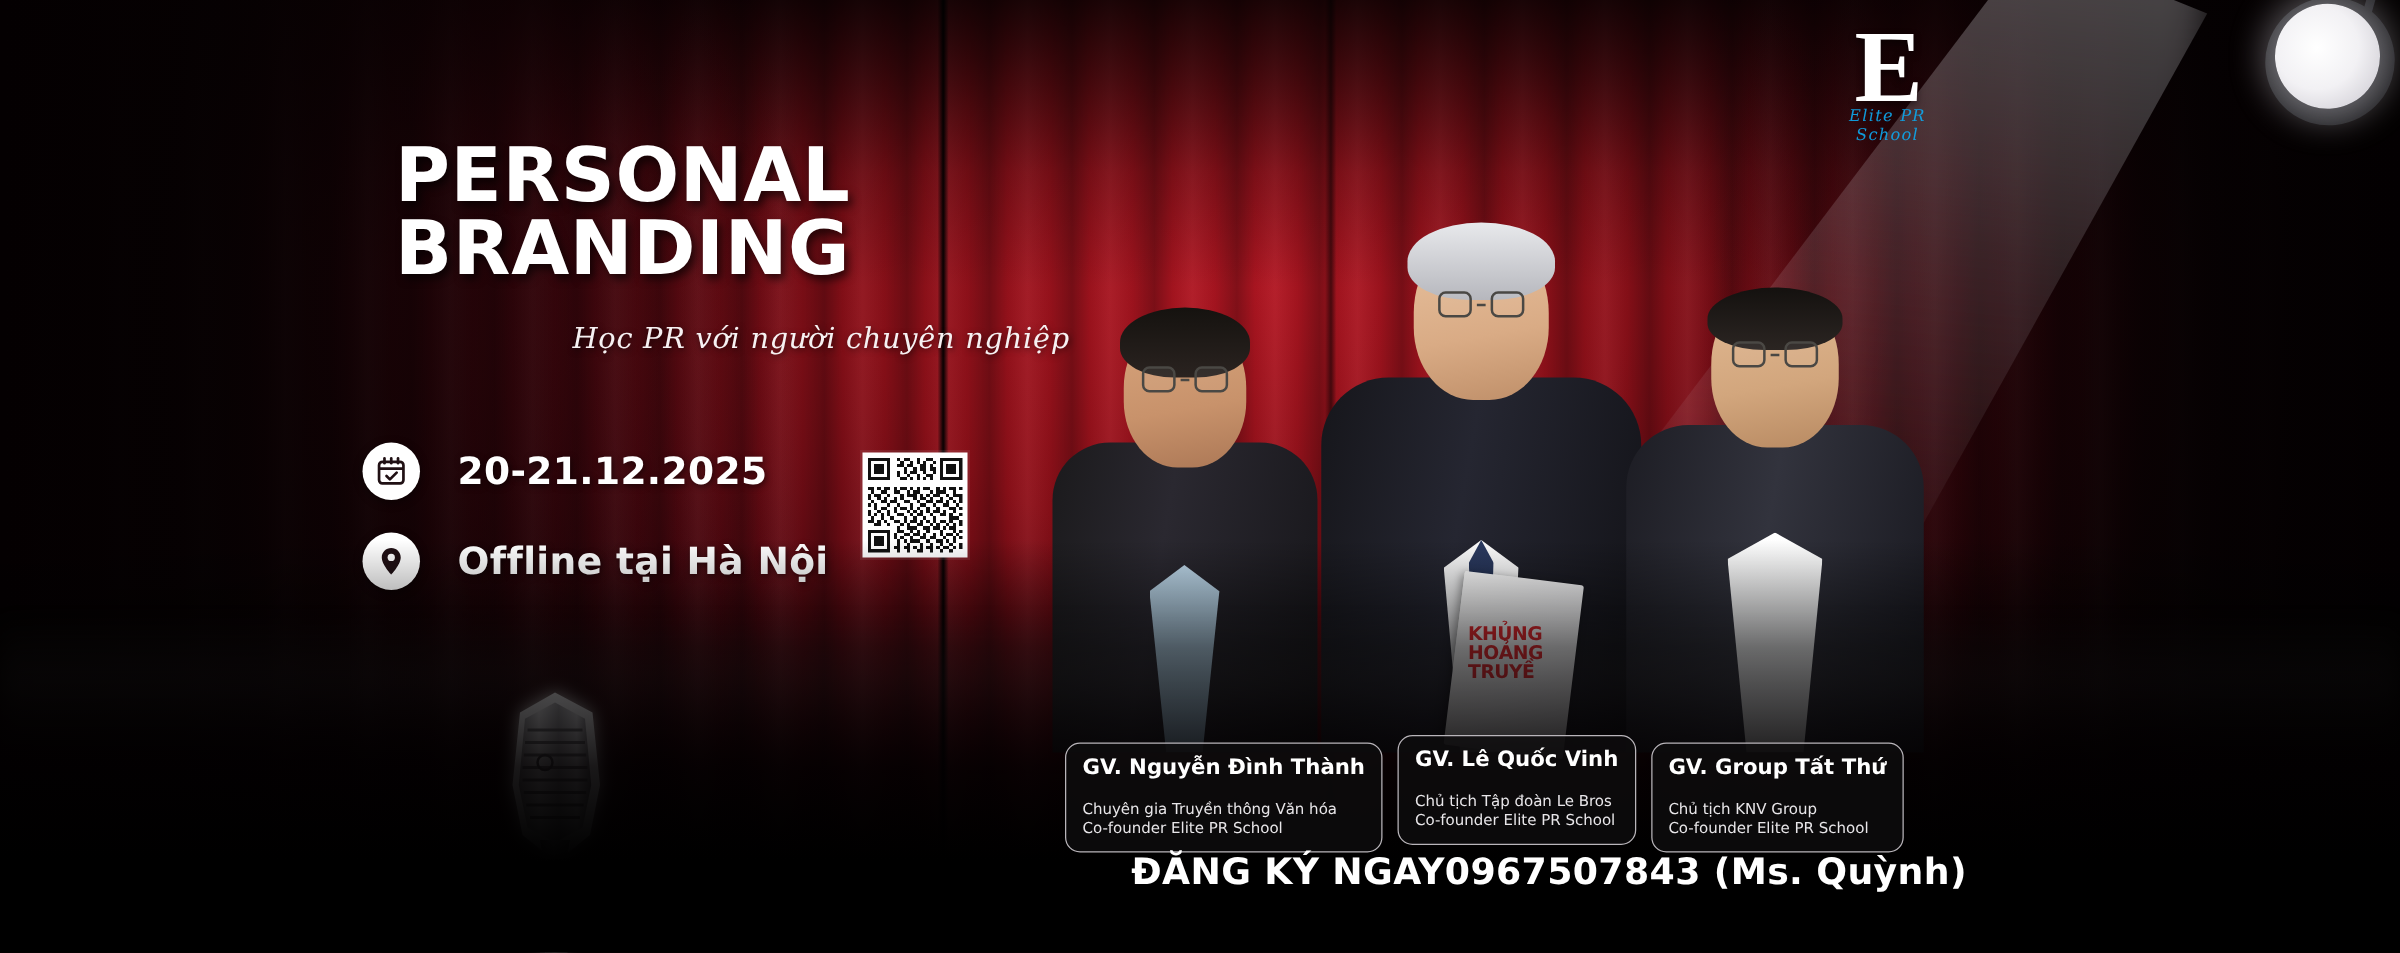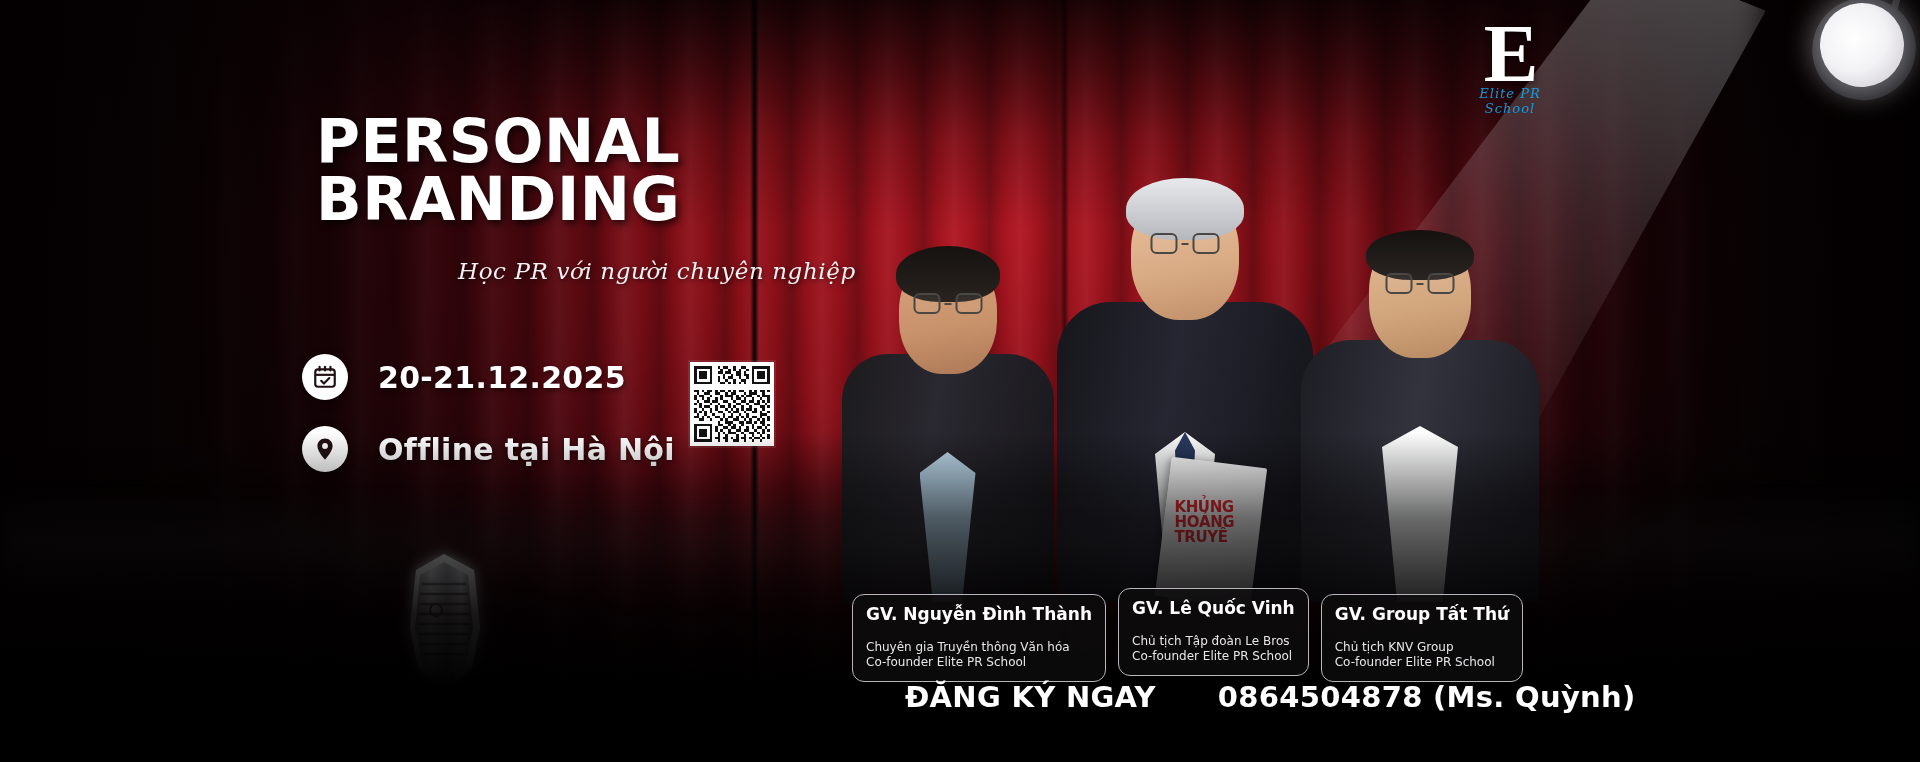--- a/index.html
+++ b/index.html
@@ -141,21 +141,21 @@
     margin-top:30px; margin-left:142px;
     font-family:"DejaVu Serif", serif;
     font-style:italic;
     font-size:23px;
     color:#f6f1f2;
     letter-spacing:0.6px;
     text-shadow:1px 2px 5px rgba(0,0,0,0.6);
   }
 
   
-  .info { position:absolute; left:302px; top:354px; }
+  .info { position:absolute; left:290px; top:354px; }
   .info-row { display:flex; align-items:center; margin-bottom:26px; }
   .icon-circle {
     width:46px; height:46px; border-radius:50%;
     background:#ffffff;
     display:flex; align-items:center; justify-content:center;
     flex:0 0 auto;
     box-shadow:0 2px 8px rgba(0,0,0,.45);
   }
   .info-text {
     margin-left:30px;
@@ -232,21 +232,21 @@
     font-size:12px;
     color:#e8e6e9;
     line-height:15px;
     margin-top:15px;
     white-space:nowrap;
   }
 
   
   .cta {
     position:absolute; left:905px; top:680px;
-    display:flex; gap:62px;
+    display:flex; 
   }
   .cta-label, .cta-phone {
     font-family:"DejaVu Sans", sans-serif;
     font-weight:700;
     font-size:29px;
     color:#ffffff;
     letter-spacing:0.3px;
   }
 
   
@@ -619,16 +619,16 @@
     </div>
     <div class="card">
       <div class="card-name">GV. Group Tất Thứ</div>
       <div class="card-role">Chủ tịch KNV Group</div>
       <div class="card-role" style="margin-top:0;">Co-founder Elite PR School</div>
     </div>
   </div>
 
   <div class="cta">
     <span class="cta-label">ĐĂNG KÝ NGAY</span>
-    <span class="cta-phone">0864504878 (Ms. Quỳnh)</span>
+    <span class="cta-phone">0967507843 (Ms. Quỳnh)</span>
   </div>
 
 </div>
 
 </body></html>

